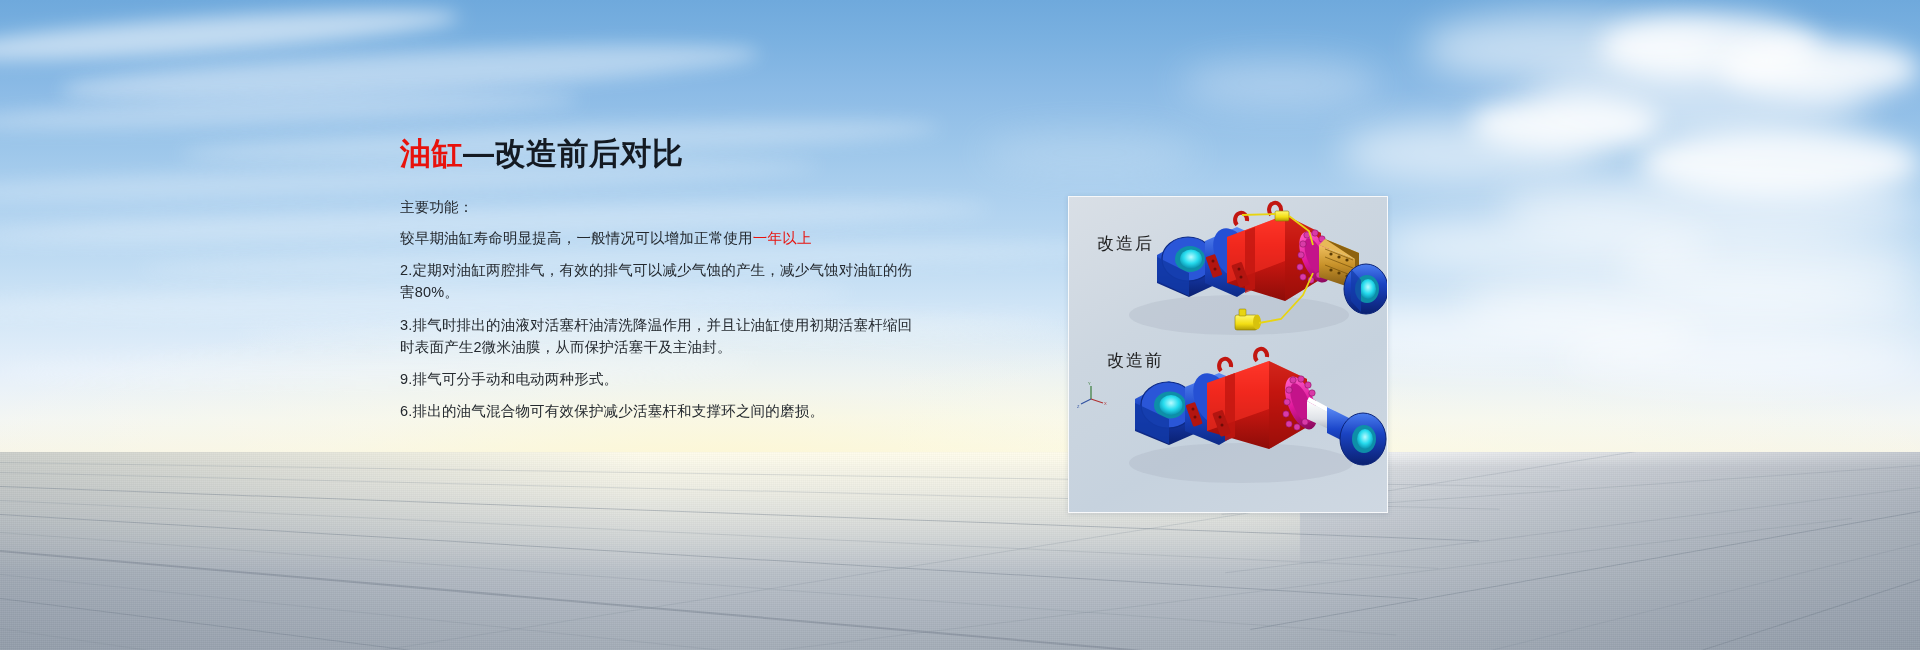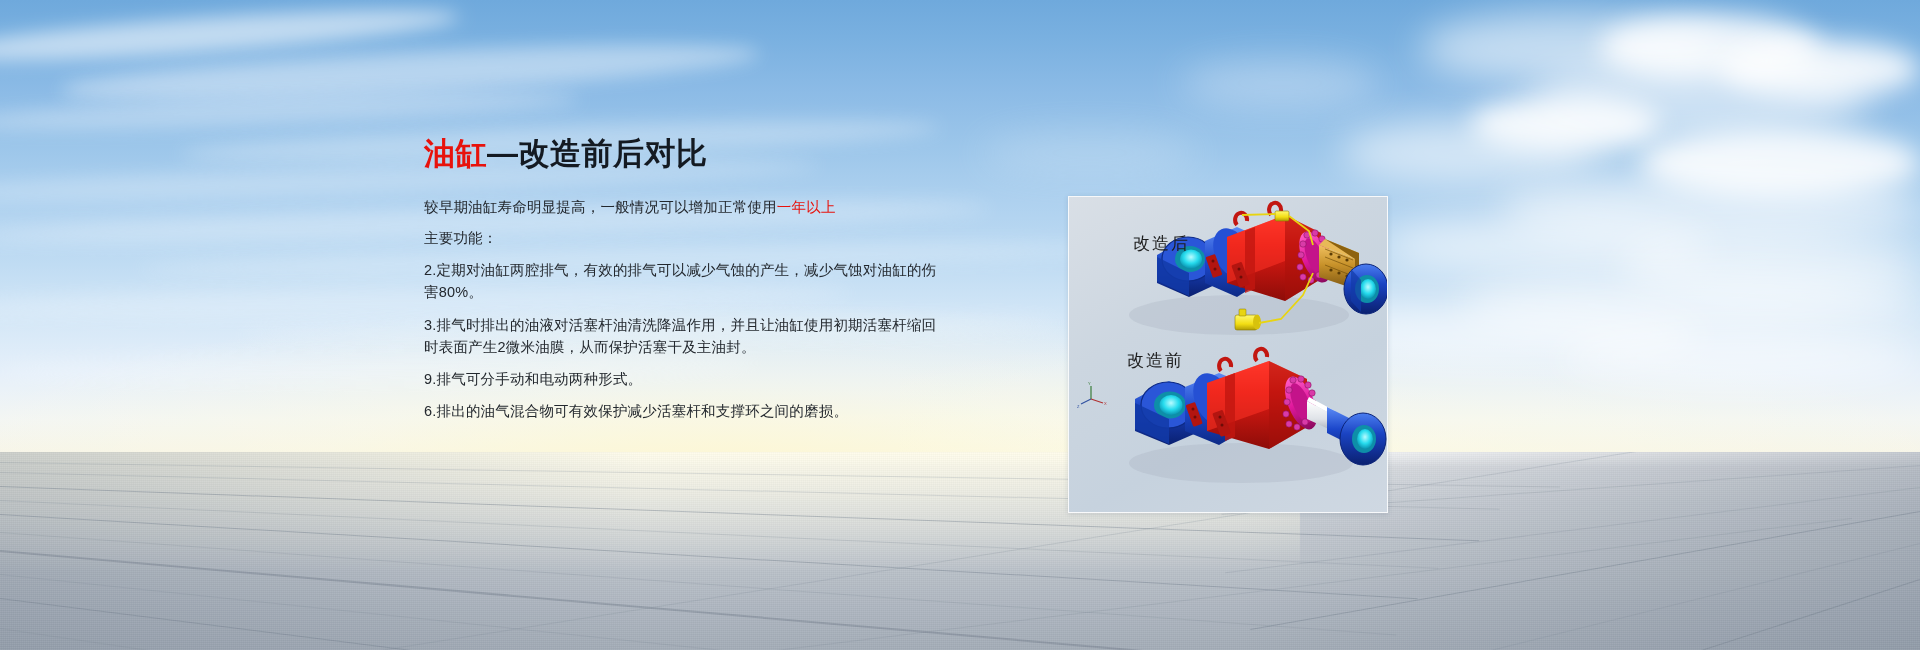--- a/index.html
+++ b/index.html
@@ -77,21 +77,21 @@
     background-image:
       repeating-linear-gradient(0deg, rgba(255,255,255,.10) 0 1px, rgba(0,0,0,.045) 1px 2px),
       repeating-linear-gradient(90deg, rgba(255,255,255,.07) 0 1px, rgba(0,0,0,.035) 1px 2px);
   }
   .horizon-haze{
     position:absolute;left:0;top:-3px;width:1920px;height:18px;
     background:linear-gradient(to bottom, rgba(255,255,255,.95), rgba(255,255,255,0));
   }
 
   
-  .copy{position:absolute;left:424px;top:136px;width:520px;}
+  .copy{position:absolute;left:400px;top:136px;width:520px;}
   .title{
     font-size:31px;font-weight:bold;letter-spacing:.5px;line-height:1.15;
     color:#141a22;margin:0;white-space:nowrap;
   }
   .title .hl{color:#e8120c;}
   .subtitle{
     margin:5px 0 0 0;font-size:14.5px;color:#7b8086;letter-spacing:.25px;white-space:nowrap;
   }
   .body{margin-top:24px;}
   .body p{
@@ -105,24 +105,23 @@
     position:absolute;left:1068px;top:196px;width:318px;height:315px;
     background:linear-gradient(150deg,#d9dfe6 0%,#ccd6e0 35%,#c6d2de 65%,#cfd8e2 100%);
     border:1px solid rgba(255,255,255,.85);
     box-shadow:0 1px 5px rgba(60,80,110,.18);
     overflow:hidden;
   }
   .panel-inner{position:absolute;inset:0;}
   .cap{
     position:absolute;font-size:17px;color:#1c1c1c;letter-spacing:2px;
     font-family:"Liberation Serif","DejaVu Serif",serif;
-    margin-left:36px;
   }
   .cap-after{left:28px;top:35px;}
-  .cap-before{left:22px;top:152px;}
+  .cap-before{left:38px;top:152px;}
   svg{display:block;}
 </style>
 </head>
 <body>
 
 <div class="stage">
 
   <div class="sky"></div>
   <div class="sky-glow"></div>
   <div class="sky-glow2"></div>
@@ -180,22 +179,22 @@
     <div class="gline faint" style="left:380px;  top:198px; width:1300px; transform:rotate(-9deg);"></div>
     <div class="gline faint" style="left:760px;  top:200px; width:1100px; transform:rotate(-7deg);"></div>
 
     <div class="grain"></div>
   </div>
 
   <div class="copy">
     <h1 class="title"><span class="hl">油缸</span><span>—改造前后对比</span></h1>
 
     <div class="body">
+      <p class="tight">主要功能：</p>
       <p class="tight"><span>较早期油缸寿命明显提高，一般情况可以增加正常使用</span><span class="hl">一年以上</span></p>
-      <p class="tight">主要功能：</p>
       <p>2.定期对油缸两腔排气，有效的排气可以减少气蚀的产生，减少气蚀对油缸的伤害80%。</p>
       <p>3.排气时排出的油液对活塞杆油清洗降温作用，并且让油缸使用初期活塞杆缩回时表面产生2微米油膜，从而保护活塞干及主油封。</p>
       <p class="tight">9.排气可分手动和电动两种形式。</p>
       <p class="tight">6.排出的油气混合物可有效保护减少活塞杆和支撑环之间的磨损。</p>
     </div>
   </div>
 
   <div class="panel">
     <div class="panel-inner">
 

